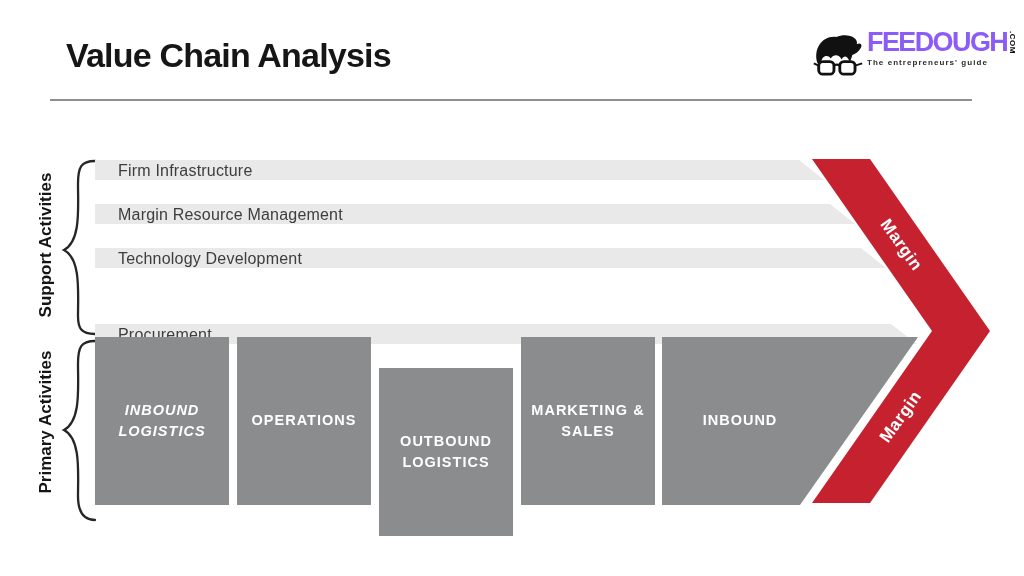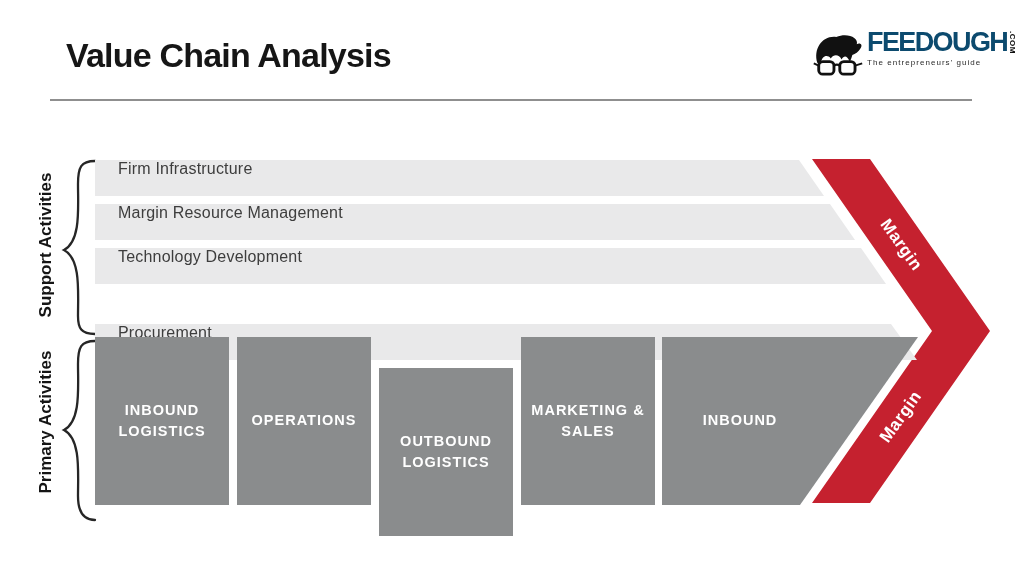--- a/index.html
+++ b/index.html
@@ -8,47 +8,47 @@
 
   
   .title{position:absolute;left:66px;top:36px;font-size:34px;font-weight:bold;
          letter-spacing:-0.8px;color:var(--ink);white-space:nowrap;}
   .rule{position:absolute;left:50px;top:99px;width:922px;height:2px;background:var(--rule);}
 
   
   .logo{position:absolute;left:812px;top:29px;display:flex;align-items:flex-start;gap:3px;}
   .logo-text{display:flex;flex-direction:column;}
   .brand-row{display:flex;align-items:flex-start;}
-  .brand{font-size:27px;font-weight:bold;letter-spacing:-1.6px;color:#0c4a6e;line-height:1;}
+  .brand{font-size:27px;font-weight:bold;letter-spacing:-1.6px;color:#8b5cf6;line-height:1;}
   .tld{writing-mode:vertical-rl;font-size:8px;font-weight:bold;color:#101010;
        letter-spacing:0.5px;margin-top:2px;margin-left:1px;line-height:1;}
-  .tagline{font-size:8px;font-weight:normal;letter-spacing:1.05px;color:#2b2b2b;
+  .tagline{font-size:8px;font-weight:bold;letter-spacing:1.05px;color:#2b2b2b;
            margin-top:2px;white-space:nowrap;}
 
   
   .vlabel{position:absolute;width:172px;height:18px;font-size:17px;font-weight:bold;
           color:#151515;text-align:center;line-height:18px;white-space:nowrap;}
   .vlabel.support{left:-40px;top:236px;transform:rotate(-90deg);}
   .vlabel.primary{left:-40px;top:413px;transform:rotate(-90deg);}
 
   
-  .sbar{position:absolute;left:95px;height:36px;background:var(--bargray);
-        display:flex;align-items:flex-start;box-sizing:border-box;padding-left:23px;}
+  .sbar{position:absolute;left:95px;height:20px;background:var(--bargray);
+        display:flex;align-items:flex-end;box-sizing:border-box;padding-left:23px;}
   .sbar span{font-size:16px;color:var(--bartext);letter-spacing:0.2px;}
   .sbar1{top:160px;width:729px;clip-path:polygon(0 0,704px 0,100% 100%,0 100%);}
   .sbar2{top:204px;width:760px;clip-path:polygon(0 0,735px 0,100% 100%,0 100%);}
   .sbar3{top:248px;width:791px;clip-path:polygon(0 0,766px 0,100% 100%,0 100%);}
   .sbar4{top:292px;width:822px;clip-path:polygon(0 0,796px 0,100% 100%,0 100%);margin-top:32px;}
 
   
   .pblock{position:absolute;top:337px;height:168px;width:134px;background:var(--blockgray);
           display:flex;align-items:center;justify-content:center;text-align:center;
           color:#ffffff;font-weight:bold;font-size:14.5px;letter-spacing:1px;line-height:1.45;
           box-sizing:border-box;}
-  .pblock1{left:95px;}
+  .pblock1{left:95px;font-style:italic;}
   .pblock2{left:237px;}
   .pblock3{left:379px;margin-top:31px;}
   .pblock4{left:521px;}
   .pblock5{left:662px;width:256px;padding-right:100px;
            clip-path:polygon(0 0,256px 0,138px 100%,0 100%);}
 
   
   .mlabel{position:absolute;width:80px;height:22px;text-align:center;color:#ffffff;
           font-size:17px;font-weight:bold;letter-spacing:0.5px;line-height:22px;}
   .mlabel.upper{left:861px;top:234px;transform:rotate(54.5deg);}

